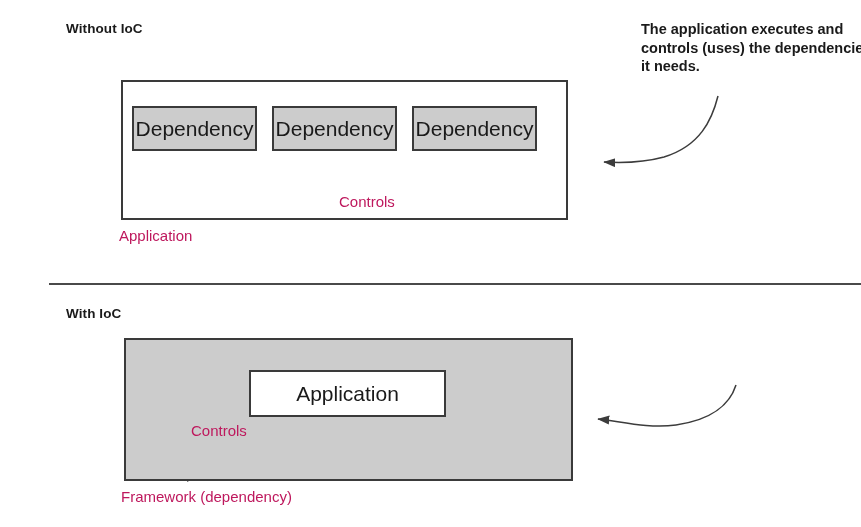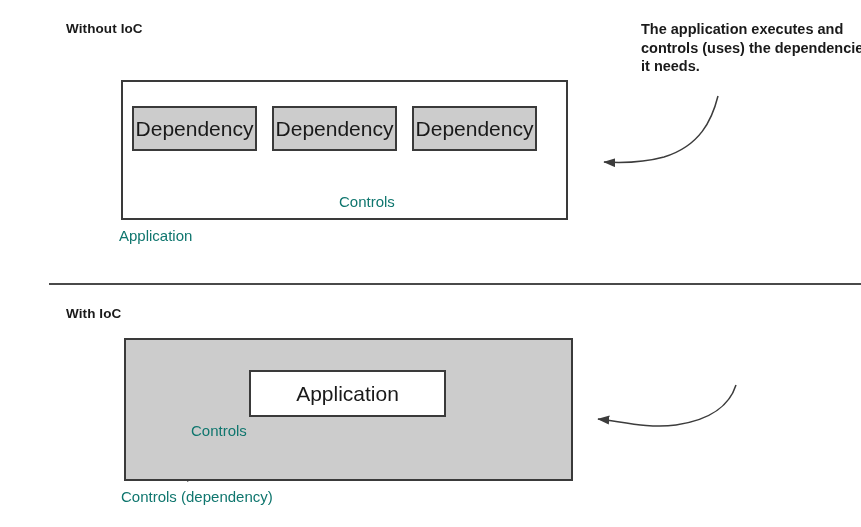--- a/index.html
+++ b/index.html
@@ -61,21 +61,21 @@
   .box-label {
     font-size: 21px;
     color: #1a1a1a;
     white-space: nowrap;
     line-height: 1;
   }
 
   
   .caption {
     font-size: 15px;
-    color: #0f766e;
+    color: #be185d;
     white-space: nowrap;
     line-height: 1;
   }
 
   
   .annotation {
     font-weight: bold;
     font-size: 14.5px;
     line-height: 18.5px;
     color: #1a1a1a;
@@ -152,16 +152,16 @@
   <div class="abs section-title" style="left:30px; top:306px;">With IoC</div>
 
   <div class="abs gray-box" style="left:88px; top:338px; width:449px; height:143px;"></div>
 
   <div class="abs white-box" style="left:213px; top:370px; width:197px; height:47px;">
     <span class="box-label">Application</span>
   </div>
 
   <div class="abs caption" style="left:155px; top:423px;">Controls</div>
 
-  <div class="abs caption" style="left:85px; top:489px;">Controls (dependency)</div>
+  <div class="abs caption" style="left:85px; top:489px;">Framework (dependency)</div>
 
 
 </div>
 
 </body></html>

